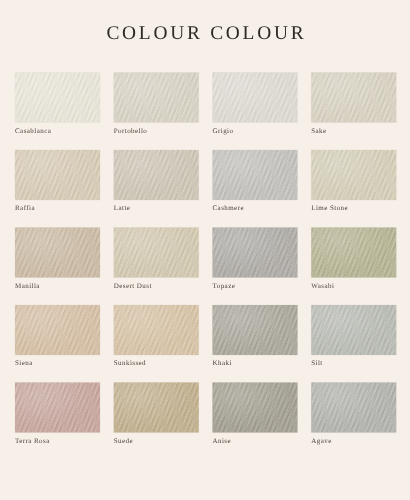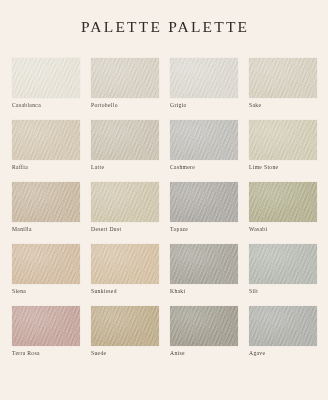--- a/index.html
+++ b/index.html
@@ -91,21 +91,21 @@
     margin-top: 4.5px;
     line-height: 1;
     white-space: nowrap;
   }
 </style>
 </head>
 <body style="background: rgb(247, 240, 232);">
 
 <div id="page" style="background: rgb(247, 240, 232);">
 
-  <h1 id="title" style="color: rgb(46, 42, 38);">PALETTE PALETTE</h1>
+  <h1 id="title" style="color: rgb(46, 42, 38);">COLOUR COLOUR</h1>
 
   <div id="grid">
       <div class="swatch-cell">
         <div class="swatch" style="background-color: rgb(233, 229, 217);"></div>
         <div class="swatch-label" style="color: rgb(74, 68, 61);">Casablanca</div>
       </div>
       <div class="swatch-cell">
         <div class="swatch" style="background-color: rgb(217, 211, 197);"></div>
         <div class="swatch-label" style="color: rgb(74, 68, 61);">Portobello</div>
       </div>

